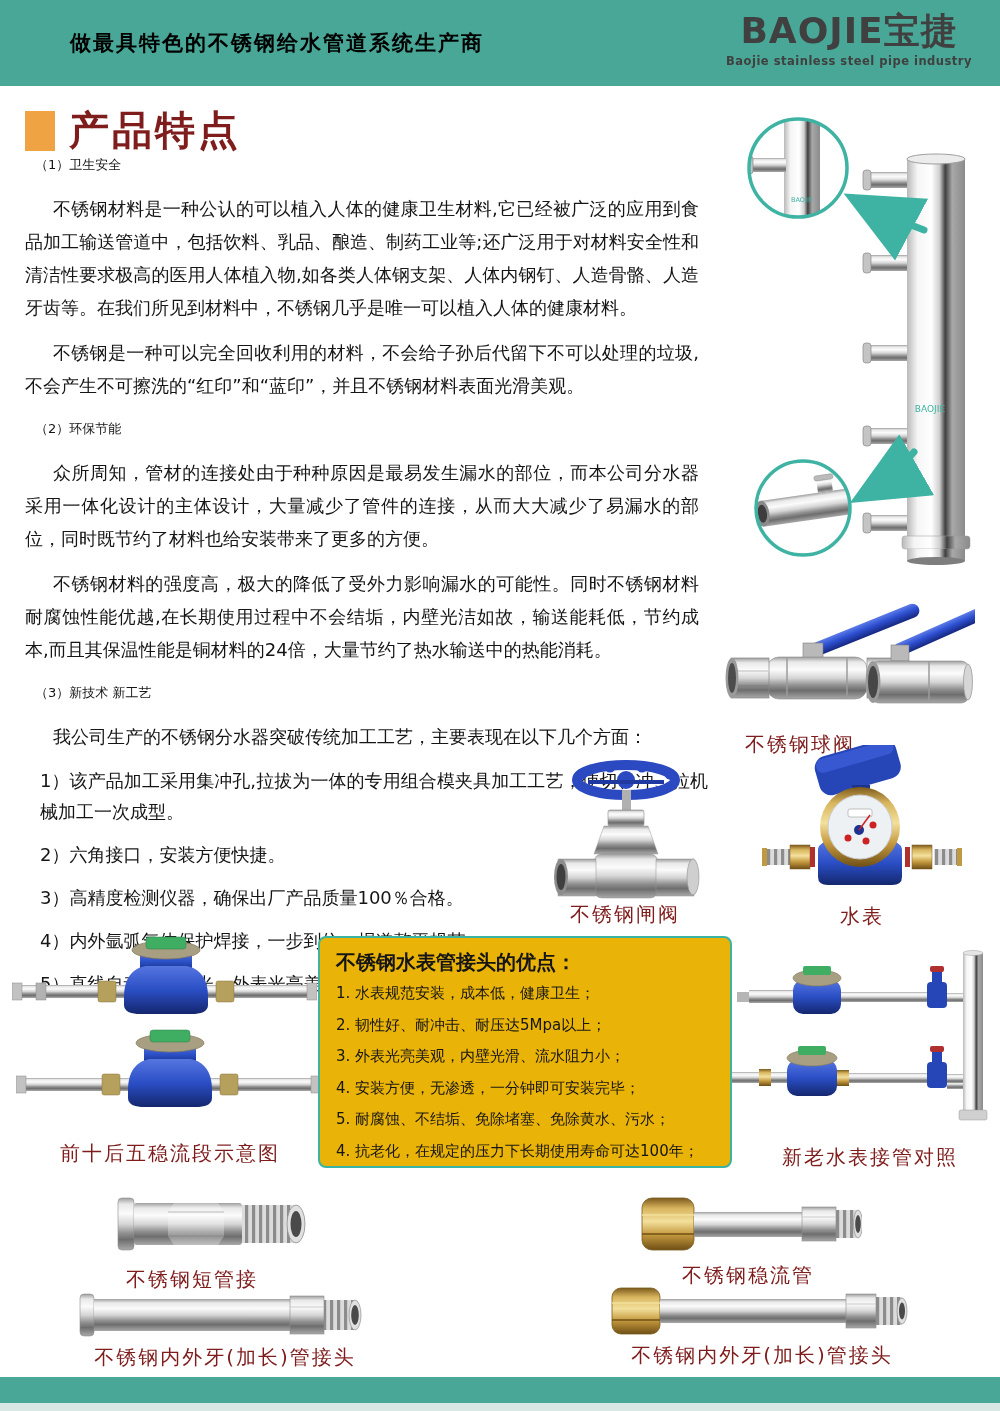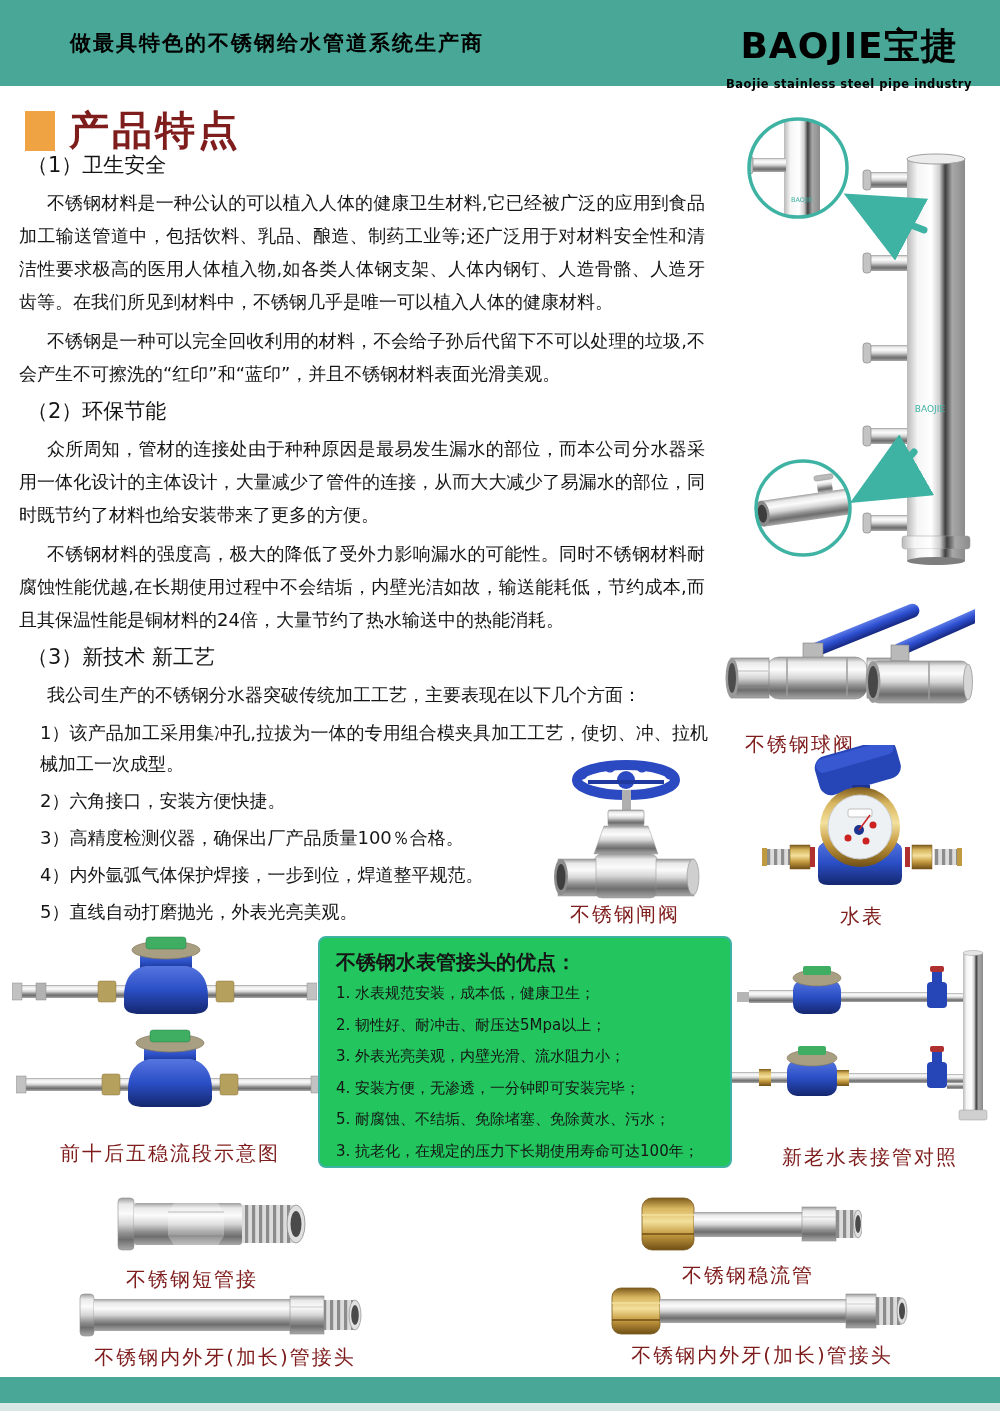--- a/index.html
+++ b/index.html
@@ -1,36 +1,36 @@
 <!DOCTYPE html>
 <html><head>
 <meta charset="utf-8">
 <style>
   html,body{margin:0;padding:0;background:#ffffff;}
   .page{position:relative;width:1000px;height:1411px;margin:0 auto;background:#fff;overflow:hidden;
         font-family:"DejaVu Sans","Liberation Sans",sans-serif;color:#151515;}
   
   .header{position:absolute;left:0;top:0;width:1000px;height:86px;background:#48a796;}
   .slogan{position:absolute;left:70px;top:29px;font-size:21px;font-weight:700;color:#000000;letter-spacing:2px;}
-  .logo{position:absolute;right:28px;top:25px;text-align:center;color:#000000;}
+  .logo{position:absolute;right:28px;top:10px;text-align:center;color:#404040;}
   .logo-main{font-size:36px;font-weight:700;letter-spacing:1px;line-height:42px;}
-  .logo-sub{font-size:11.5px;font-weight:600;letter-spacing:.5px;margin-top:10px;}
+  .logo-sub{font-size:11.5px;font-weight:600;letter-spacing:.5px;margin-top:2px;}
   
   .title-row{position:absolute;left:25px;top:103px;display:flex;align-items:center;gap:14px;}
   .title-marker{width:30px;height:40px;background:#f0a343;}
   .page-title{font-size:40px;font-weight:600;color:#7f1d1d;letter-spacing:3px;}
   
   .article{position:absolute;left:13px;top:146px;width:698px;font-size:18px;line-height:33px;text-align:justify;}
-  .sec-h{font-size:21px;line-height:30px;margin:4px 0 2px 14px;}
-  .article p{margin:6px;text-indent:28px;}
+  .sec-h{font-size:13px;line-height:30px;margin:4px 0 2px 22px;}
+  .article p{margin:12px;text-indent:28px;}
   .article p.pt{text-indent:0;margin-left:27px;line-height:31px;}
   
   .plabel{position:absolute;font-size:20px;color:#7f1d1d;text-align:center;letter-spacing:2px;white-space:nowrap;}
   
-  .adv-box{position:absolute;left:318px;top:936px;width:380px;height:212px;background:#22c55e;
+  .adv-box{position:absolute;left:318px;top:936px;width:380px;height:212px;background:#eab308;
            border:2px solid #3cb3a3;border-radius:8px;padding:8px 14px 8px 16px;z-index:5;}
   .adv-title{font-size:20px;font-weight:700;line-height:32px;}
   .adv-item{font-size:15px;line-height:31.5px;white-space:nowrap;}
   
   .img{position:absolute;}
   
   .footer-band{position:absolute;left:0;top:1377px;width:1000px;height:26px;background:#48a796;}
   .footer-strip{position:absolute;left:0;top:1403px;width:1000px;height:8px;background:#d9e8e4;}
 </style>
 </head>
@@ -285,21 +285,21 @@
   </svg>
   <div class="plabel" style="left:50px;top:1140px;width:240px;">前十后五稳流段示意图</div>
 
   <div class="adv-box">
     <div class="adv-title">不锈钢水表管接头的优点：</div>
     <div class="adv-item">1. 水表规范安装，成本低，健康卫生；</div>
     <div class="adv-item">2. 韧性好、耐冲击、耐压达5Mpa以上；</div>
     <div class="adv-item">3. 外表光亮美观，内壁光滑、流水阻力小；</div>
     <div class="adv-item">4. 安装方便，无渗透，一分钟即可安装完毕；</div>
     <div class="adv-item">5. 耐腐蚀、不结垢、免除堵塞、免除黄水、污水；</div>
-    <div class="adv-item">3. 抗老化，在规定的压力下长期使用寿命可达100年；</div>
+    <div class="adv-item">4. 抗老化，在规定的压力下长期使用寿命可达100年；</div>
   </div>
 
   <svg class="img" style="left:723px;top:940px;" width="272" height="200" viewBox="0 0 272 200">
     <rect x="240" y="12" width="20" height="168" rx="3" fill="url(#sv)"></rect>
     <ellipse cx="250" cy="13" rx="10" ry="2.5" fill="#e5e5e5" stroke="#9a9a9a" stroke-width="0.5"></ellipse>
     <rect x="236" y="170" width="28" height="10" rx="2" fill="#d0d0d0" stroke="#999999" stroke-width="0.5"></rect>
     <rect x="224" y="140" width="16" height="9" fill="url(#sh)"></rect>
     <g>
       <rect x="14" y="52" width="14" height="10" fill="#b5b5b5"></rect>
       <rect x="26" y="50" width="46" height="13" fill="url(#sh)"></rect>

